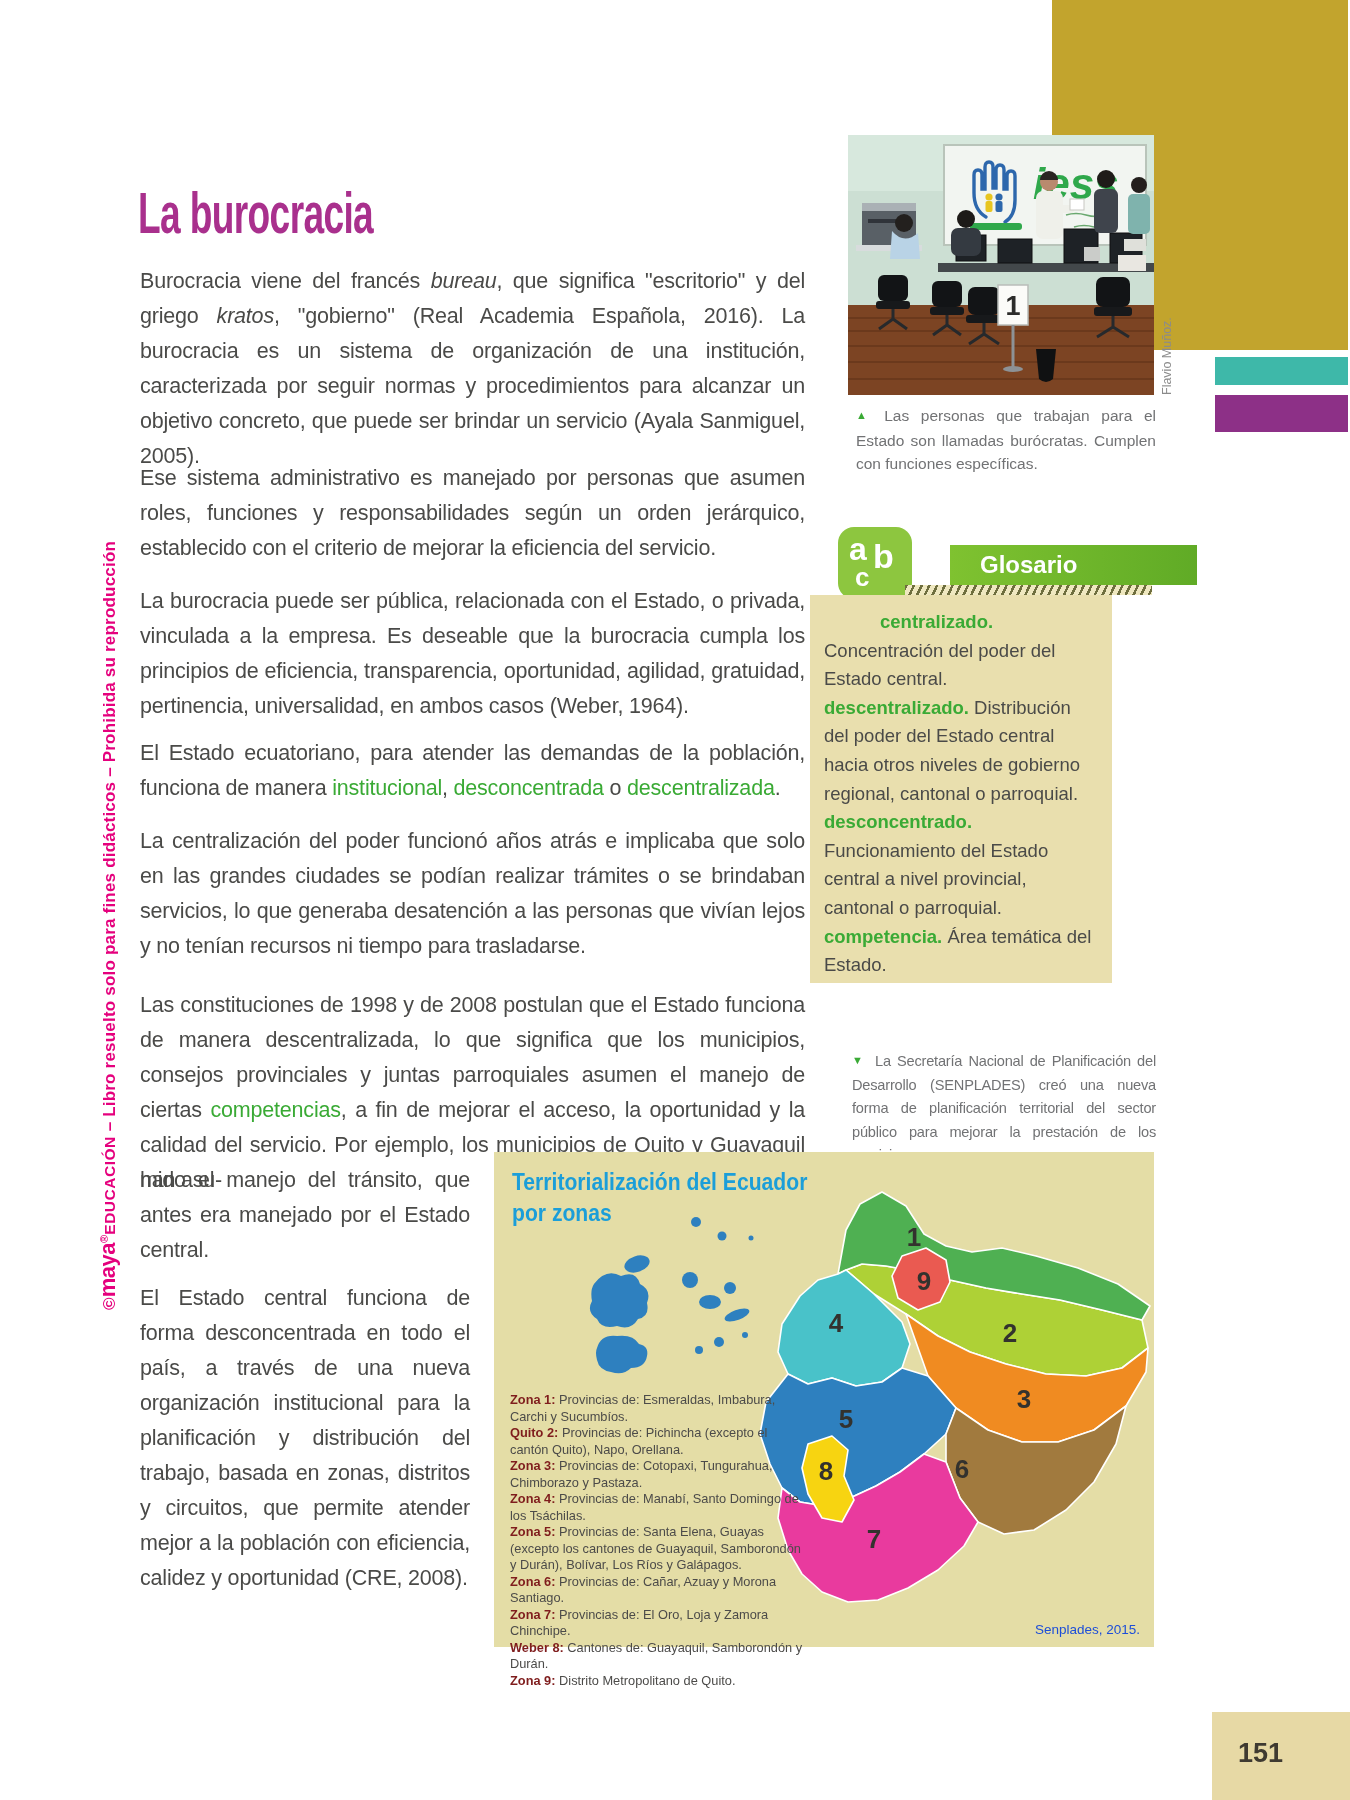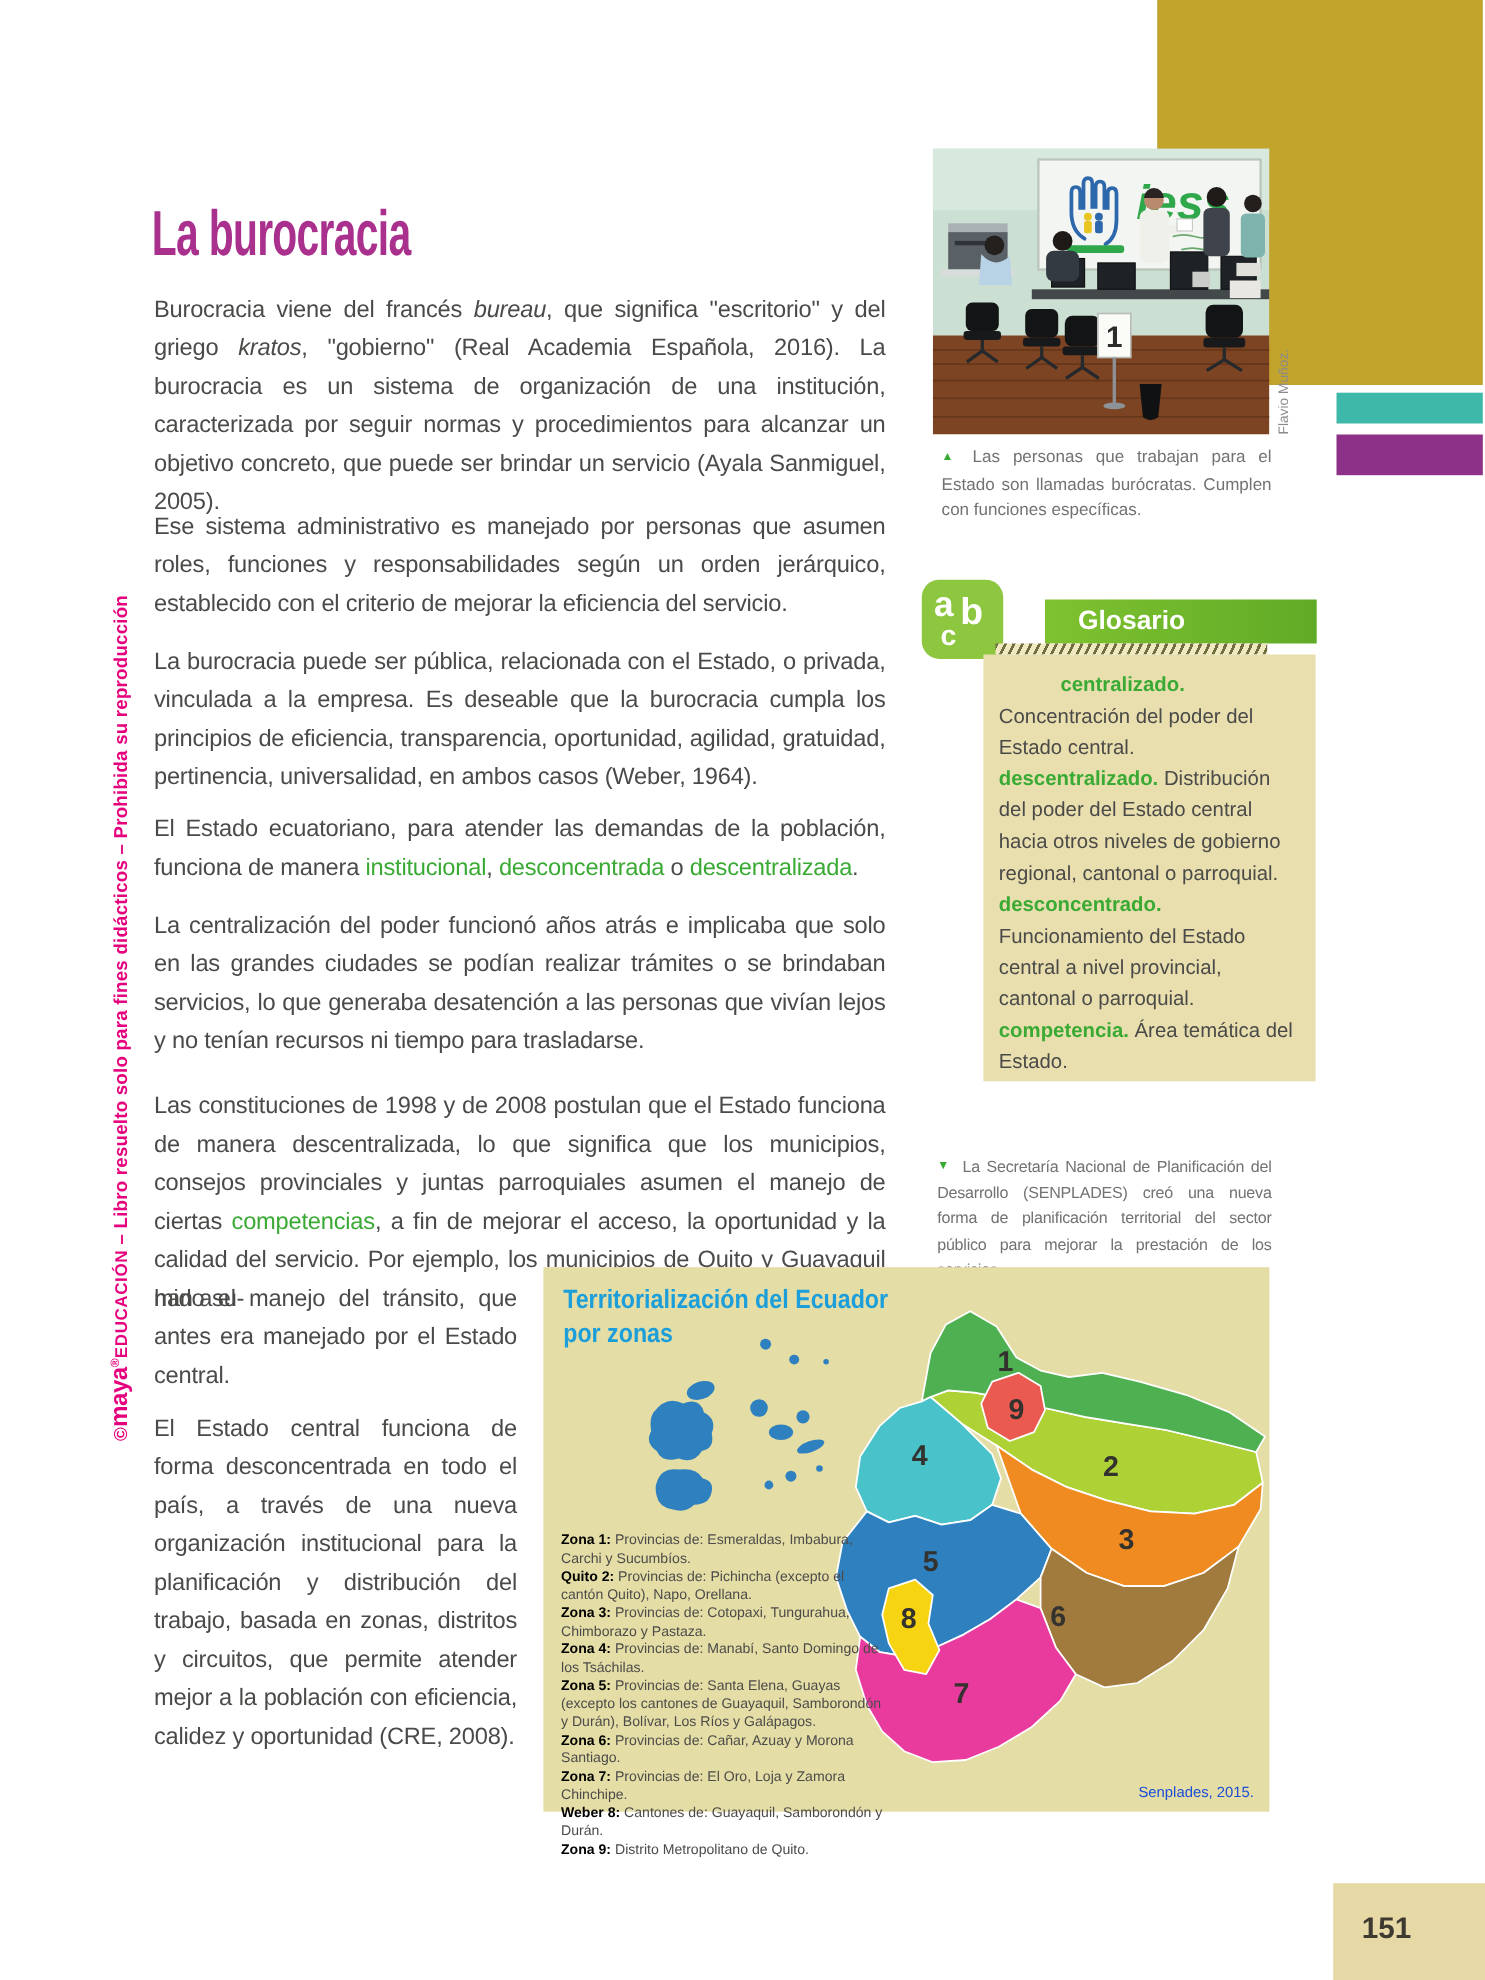--- a/index.html
+++ b/index.html
@@ -41,32 +41,32 @@
   
   .gloss-icon{position:absolute;left:838px;top:527px;width:74px;height:72px;background:#8dc63f;border-radius:16px;color:#fff;font-weight:bold;}
   .gloss-icon span{position:absolute;line-height:1;}
   .gi-a{left:11px;top:6px;font-size:32px;}
   .gi-b{left:35px;top:12px;font-size:34px;}
   .gi-c{left:17px;top:37px;font-size:26px;}
   .gloss-bar{position:absolute;left:950px;top:545px;width:247px;height:40px;background:linear-gradient(90deg,#7fc230,#60ab26);
     color:#fff;font-size:24px;font-weight:bold;line-height:40px;padding-left:30px;box-sizing:border-box;}
   .gloss-hatch{position:absolute;left:905px;top:585px;width:247px;height:10px;
     background:repeating-linear-gradient(115deg,#6e6e3e 0 2.5px,#efe8c0 2.5px 7px);}
-  .gloss-body{position:absolute;left:894px;top:595px;width:302px;height:388px;background:#e9dfae;box-sizing:border-box;
+  .gloss-body{position:absolute;left:810px;top:595px;width:302px;height:388px;background:#e9dfae;box-sizing:border-box;
     padding:13px 13px 0 14px;font-size:18.5px;line-height:28.6px;color:#4a4a48;}
   .gloss-entry.first{text-indent:56px;}
   .gloss-term{color:#3aaa35;font-weight:bold;}
 
   
   .mapbox{position:absolute;left:494px;top:1152px;width:660px;height:495px;background:#e4dda6;}
   .map-svg{position:absolute;left:0;top:0;width:660px;height:495px;}
   .map-title{position:absolute;left:18px;top:14px;color:#1b9ed9;font-size:24px;font-weight:bold;line-height:31px;
     transform:scaleX(.88);transform-origin:0 0;white-space:nowrap;}
   .zone-list{position:absolute;left:16px;top:240px;width:298px;font-size:12.8px;line-height:16.5px;color:#4c4b49;}
-  .zone-item b{color:#000000;}
+  .zone-item b{color:#7f1d1d;}
   .map-source{position:absolute;right:14px;bottom:10px;font-size:13.5px;color:#1d4ed8;}
   .zone-label{font-size:26px;font-weight:bold;fill:#33322e;}
 
   .pagenum-block{position:absolute;left:1212px;top:1712px;width:153px;height:88px;background:#e7d9a5;}
   .pagenum{position:absolute;left:26px;top:26px;font-size:27px;font-weight:bold;color:#3f3a31;}
 </style>
 </head>
 <body>
 
 <div class="page">

